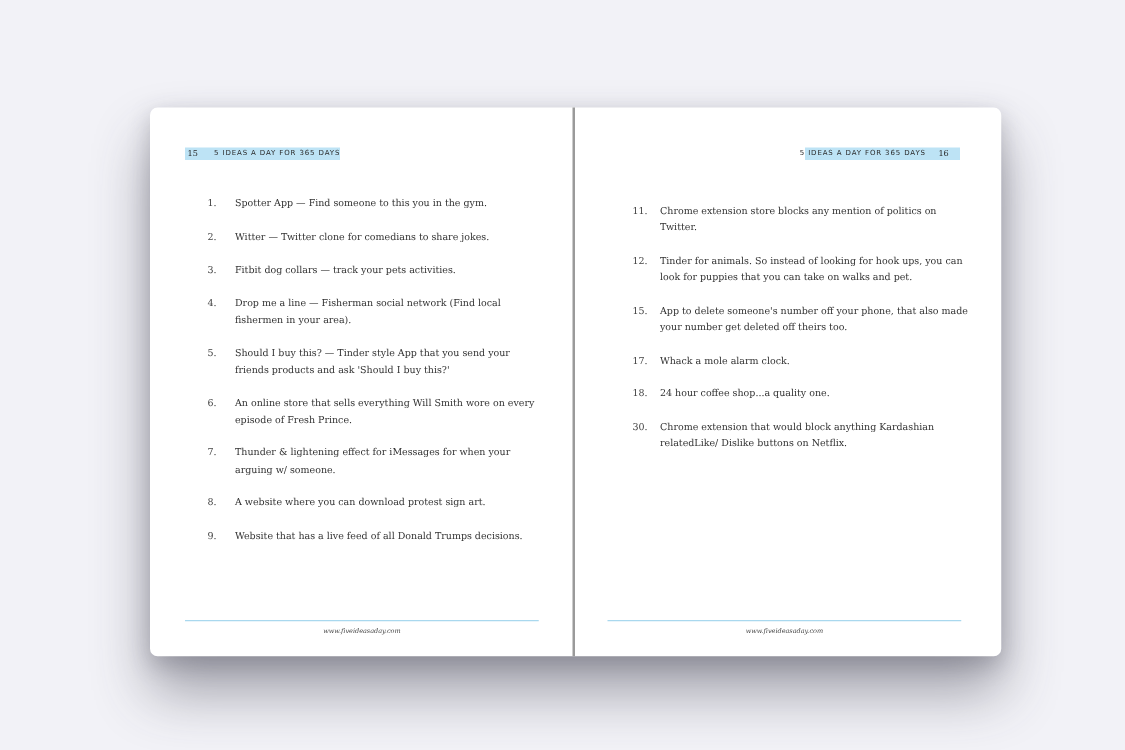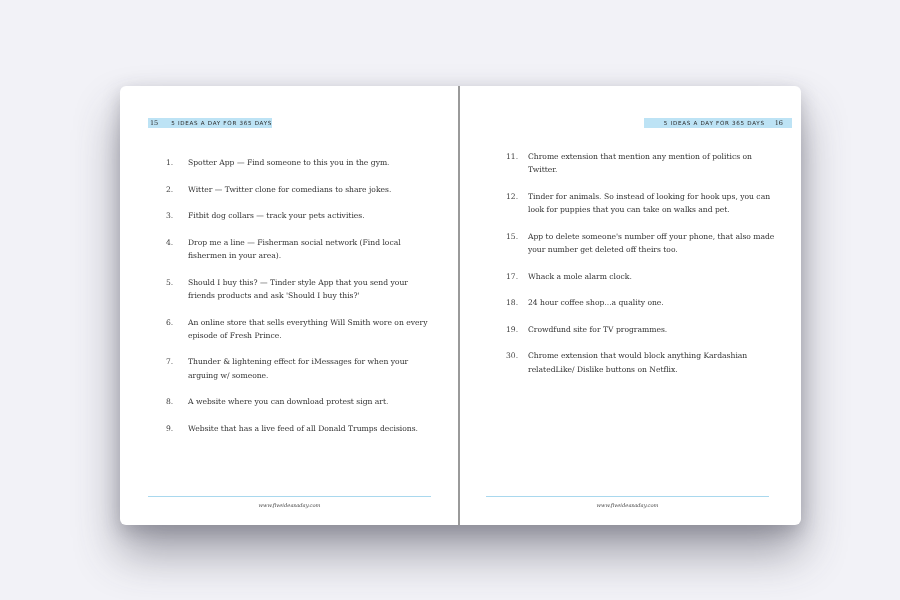--- a/index.html
+++ b/index.html
@@ -46,38 +46,38 @@
       height: 10px;
       background: #bde3f5;
       display: flex;
       align-items: center;
       font-family: "DejaVu Sans", sans-serif;
       font-size: 5.6px;
       letter-spacing: 0.7px;
       color: #2a2a2a;
       white-space: nowrap;
     }
-    .page.left .running-head { left: 28px; width: 124px; justify-content: center; }
-    .page.right .running-head { left: 184px; width: 124px; justify-content: flex-end; padding-left: 24px; }
+    .page.left .running-head { left: 28px; width: 124px; }
+    .page.right .running-head { left: 184px; width: 124px; justify-content: flex-end; }
     .running-head .folio {
       font-family: "DejaVu Serif", serif;
       font-size: 6.5px;
       letter-spacing: 0;
     }
     .page.left .running-head .folio { margin-left: 2px; margin-right: 13px; }
     .page.right .running-head .folio { margin-left: 10px; margin-right: 9px; }
 
     .ideas {
       position: absolute;
       list-style: none;
       margin: 0;
       padding: 0;
     }
     .page.left .ideas { left: 46px; top: 70px; width: 270px; }
-    .page.right .ideas { left: 46px; top: 64px; width: 270px; }
+    .page.right .ideas { left: 46px; top: 76px; width: 270px; }
     .idea {
       display: flex;
       font-size: 7.6px;
       line-height: 13.3px;
       color: #333333;
       margin-bottom: 13.3px;
     }
     .idea .num {
       width: 22px;
       flex: 0 0 22px;
@@ -161,43 +161,39 @@
   <div class="spine"></div>
 
   <div class="page right">
     <div class="running-head">
       <span>5 IDEAS A DAY FOR 365 DAYS</span>
       <span class="folio">16</span>
     </div>
     <ol class="ideas">
       <li class="idea">
           <span class="num">11.</span>
-          <span class="text">Chrome extension that mention any mention of politics on Twitter.</span>
+          <span class="text">Chrome extension store blocks any mention of politics on Twitter.</span>
         </li>
       <li class="idea">
           <span class="num">12.</span>
           <span class="text">Tinder for animals. So instead of looking for hook ups, you can look for puppies that you can take on walks and pet.</span>
         </li>
       <li class="idea">
           <span class="num">15.</span>
           <span class="text">App to delete someone's number off your phone, that also made your number get deleted off theirs too.</span>
         </li>
       <li class="idea">
           <span class="num">17.</span>
           <span class="text">Whack a mole alarm clock.</span>
         </li>
       <li class="idea">
           <span class="num">18.</span>
           <span class="text">24 hour coffee shop...a quality one.</span>
         </li>
       <li class="idea">
-          <span class="num">19.</span>
-          <span class="text">Crowdfund site for TV programmes.</span>
-        </li>
-      <li class="idea">
           <span class="num">30.</span>
           <span class="text">Chrome extension that would block anything Kardashian relatedLike/ Dislike buttons on Netflix.</span>
         </li>
     </ol>
     <div class="footer-rule"></div>
     <div class="footer-url">www.fiveideasaday.com</div>
   </div>
 </div>
 
 </body></html>

